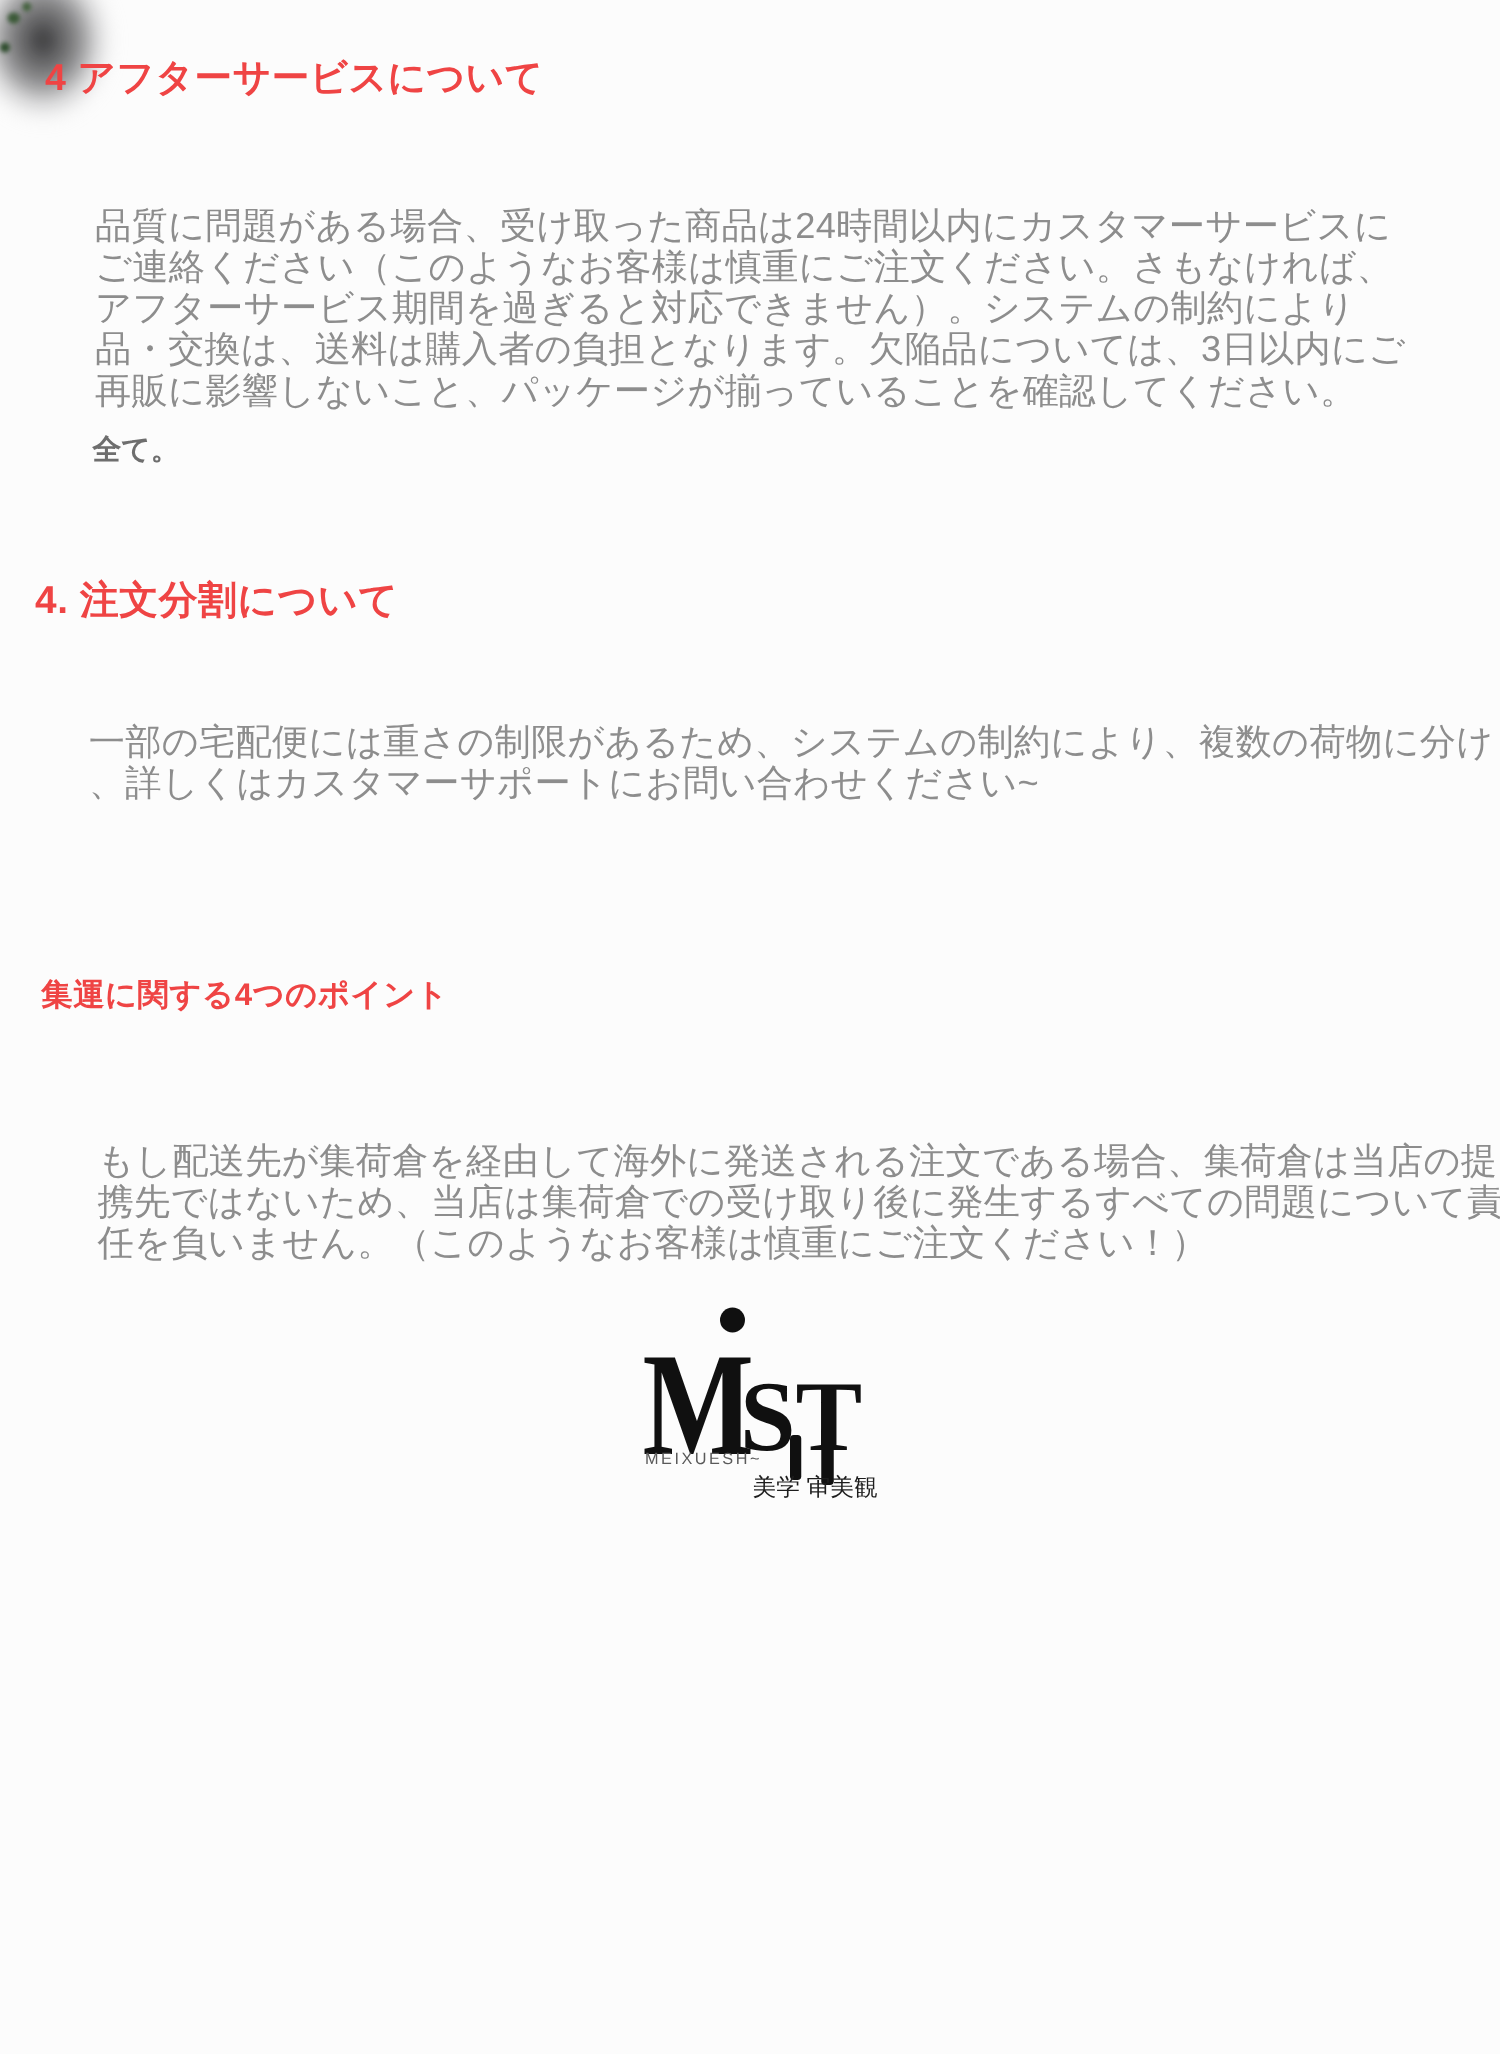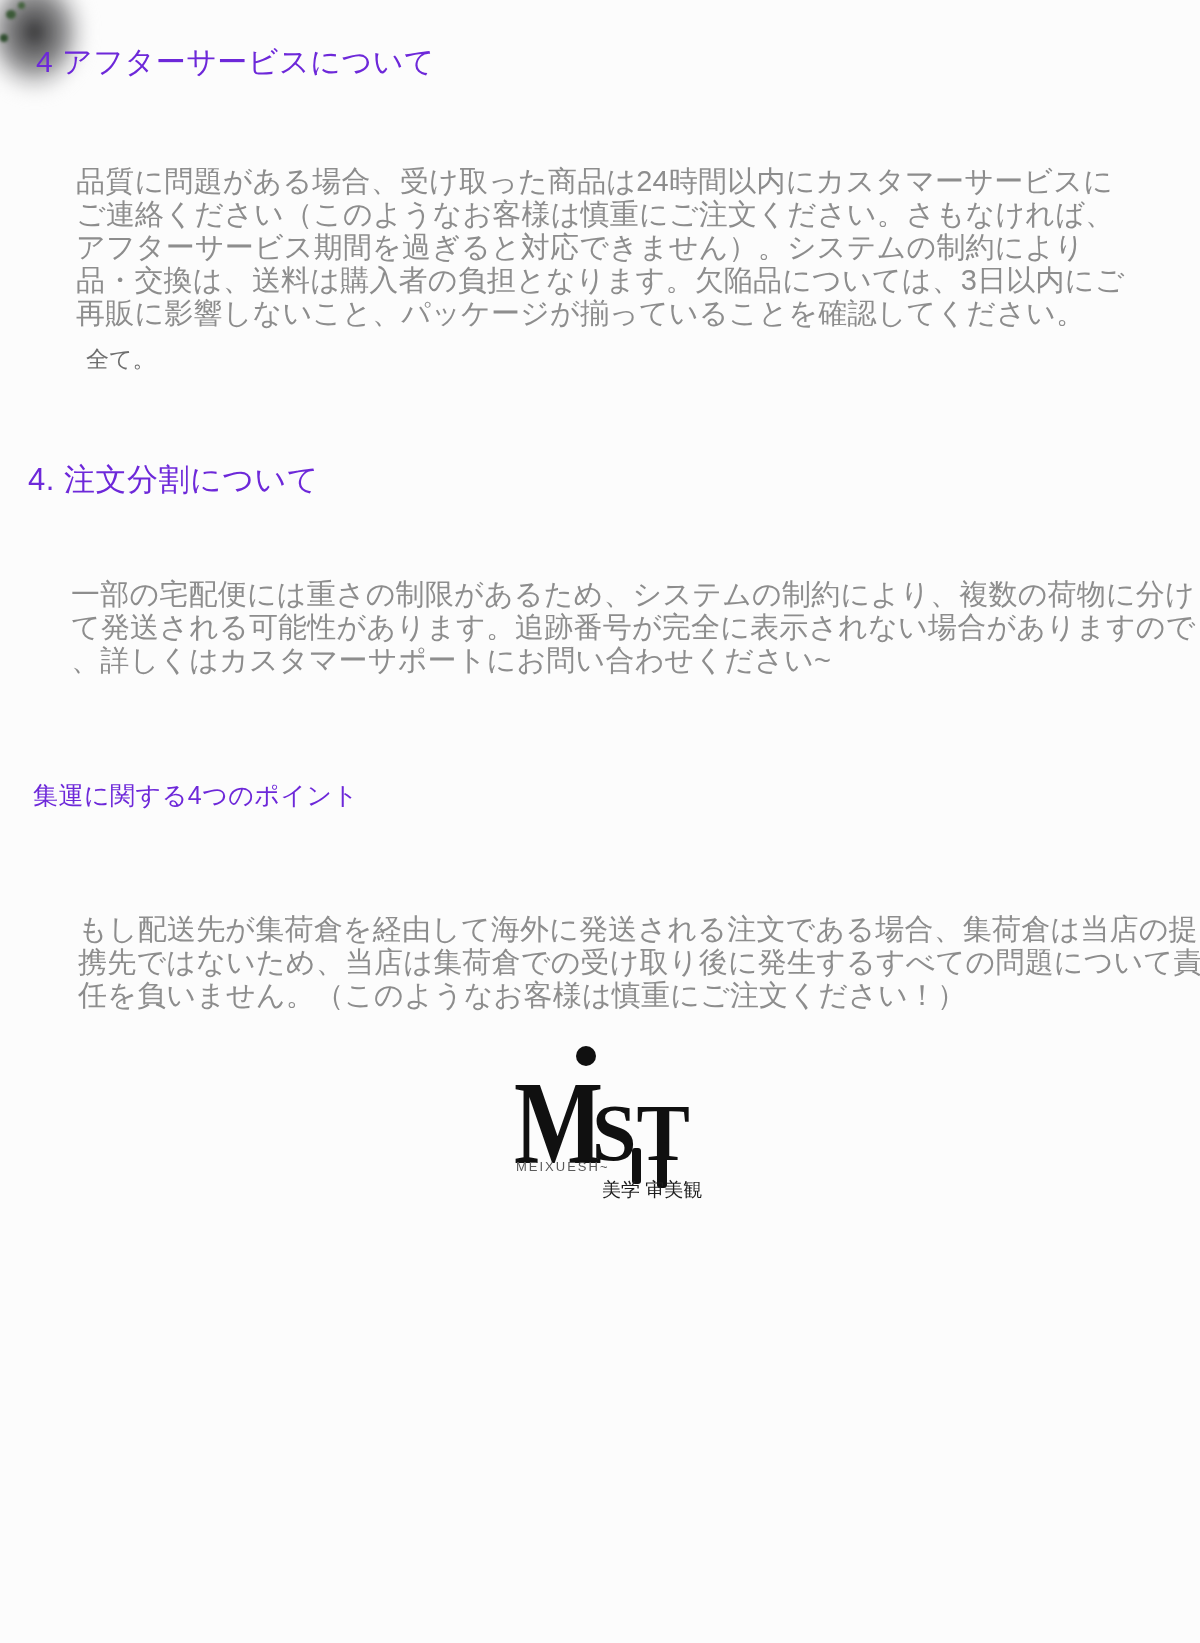--- a/index.html
+++ b/index.html
@@ -21,39 +21,39 @@
       transparent 90%);
     filter:blur(5px);
   }
   .speck{position:absolute;border-radius:50%;filter:blur(1.5px);}
   .speck1{left:6px;top:10px;width:10px;height:9px;background:#3c5a38;}
   .speck2{left:0px;top:34px;width:8px;height:8px;background:#2f4d2e;}
   .speck3{left:18px;top:2px;width:7px;height:7px;background:#45633f;}
 
   .heading{
     position:absolute;
-    font-weight:400;color:#6d28d9;
+    font-weight:700;color:#ef4444;
     white-space:nowrap;letter-spacing:0.5px;
   }
   .h1{left:36px;top:42px;font-size:30px;}
   .h2{left:28px;top:459px;font-size:31px;}
   .h3{left:33px;top:779px;font-size:25px;}
 
   .para{
     position:absolute;
     color:#8d8d8d;font-size:29px;line-height:33px;
     white-space:nowrap;letter-spacing:0.2px;margin-top:24px;
   }
   .p1{left:76px;top:141px;}
   .p2{left:71px;top:554px;}
   .p3{left:78px;top:889px;}
 
   .note{
     position:absolute;left:74px;top:344px;
-    font-size:23px;color:#6e6e6e;font-weight:400;white-space:nowrap;margin-left:12px;
+    font-size:23px;color:#6e6e6e;font-weight:700;white-space:nowrap;
   }
 
   .logo{position:absolute;left:502px;top:1038px;width:240px;height:170px;}
 </style>
 </head>
 <body>
 
 <div class="page">
 
   <div class="smudge"></div>
@@ -70,21 +70,20 @@
     <div>品・交換は、送料は購入者の負担となります。欠陥品については、3日以内にご</div>
     <div>再販に影響しないこと、パッケージが揃っていることを確認してください。</div>
   </div>
 
   <div class="note">全て。</div>
 
   <div class="heading h2">4. 注文分割について</div>
 
   <div class="para p2">
     <div>一部の宅配便には重さの制限があるため、システムの制約により、複数の荷物に分け</div>
-    <div>て発送される可能性があります。追跡番号が完全に表示されない場合がありますので</div>
     <div>、詳しくはカスタマーサポートにお問い合わせください~</div>
   </div>
 
   <div class="heading h3">集運に関する4つのポイント</div>
 
   <div class="para p3">
     <div>もし配送先が集荷倉を経由して海外に発送される注文である場合、集荷倉は当店の提</div>
     <div>携先ではないため、当店は集荷倉での受け取り後に発生するすべての問題について責</div>
     <div>任を負いません。（このようなお客様は慎重にご注文ください！）</div>
   </div>

